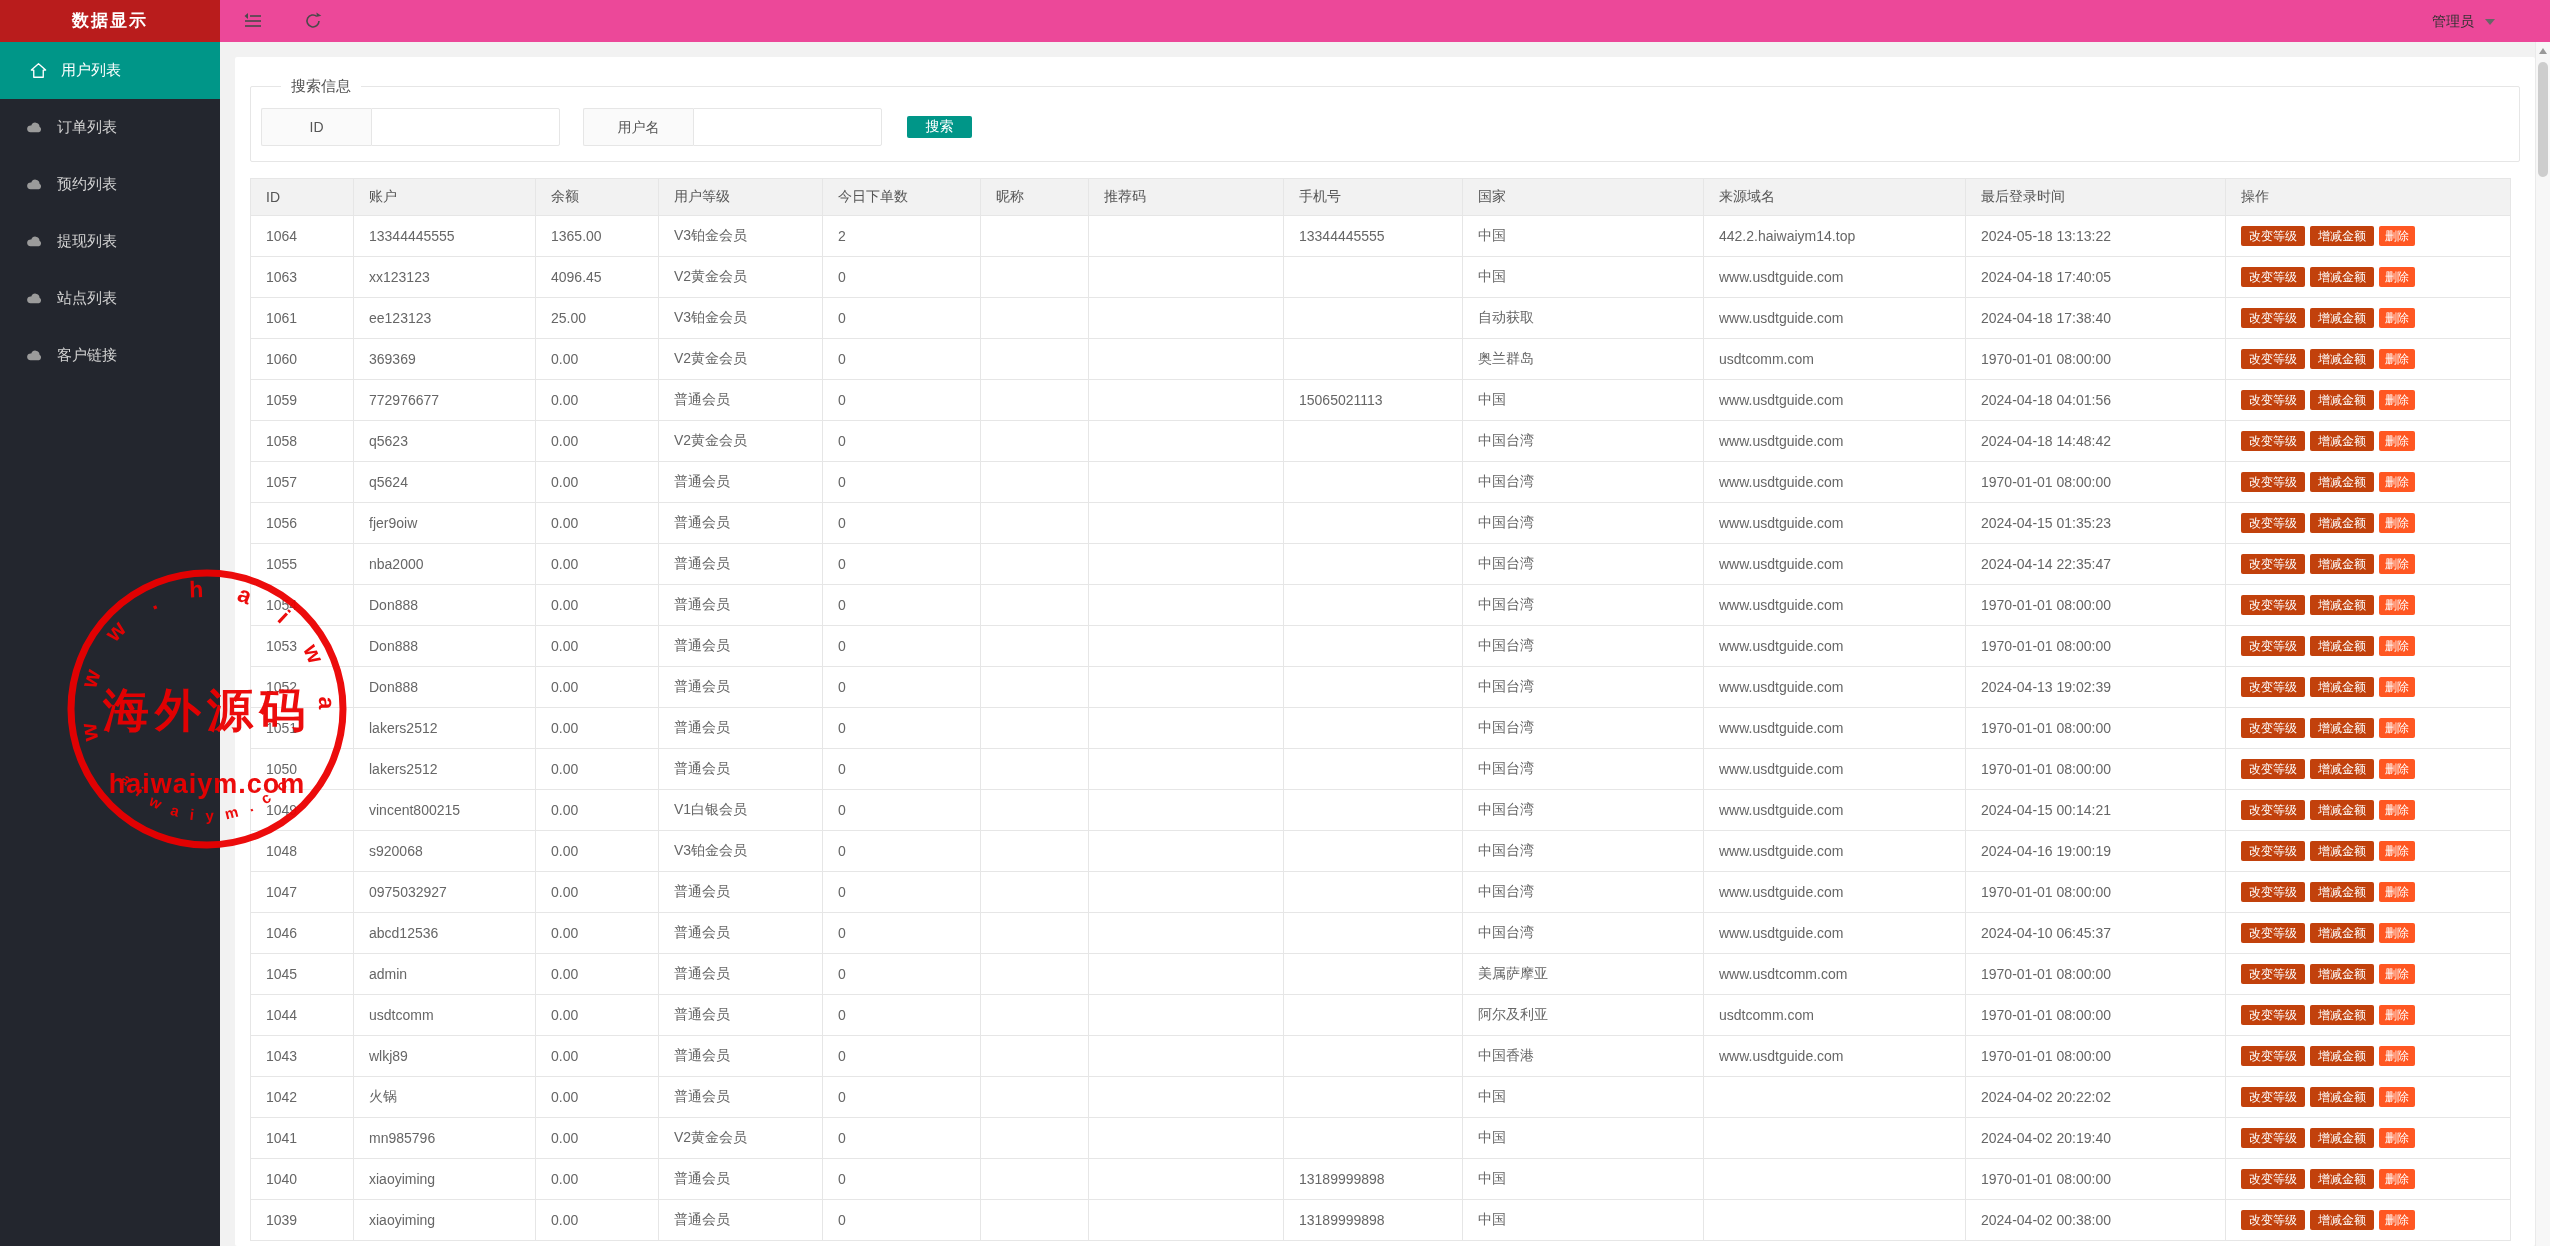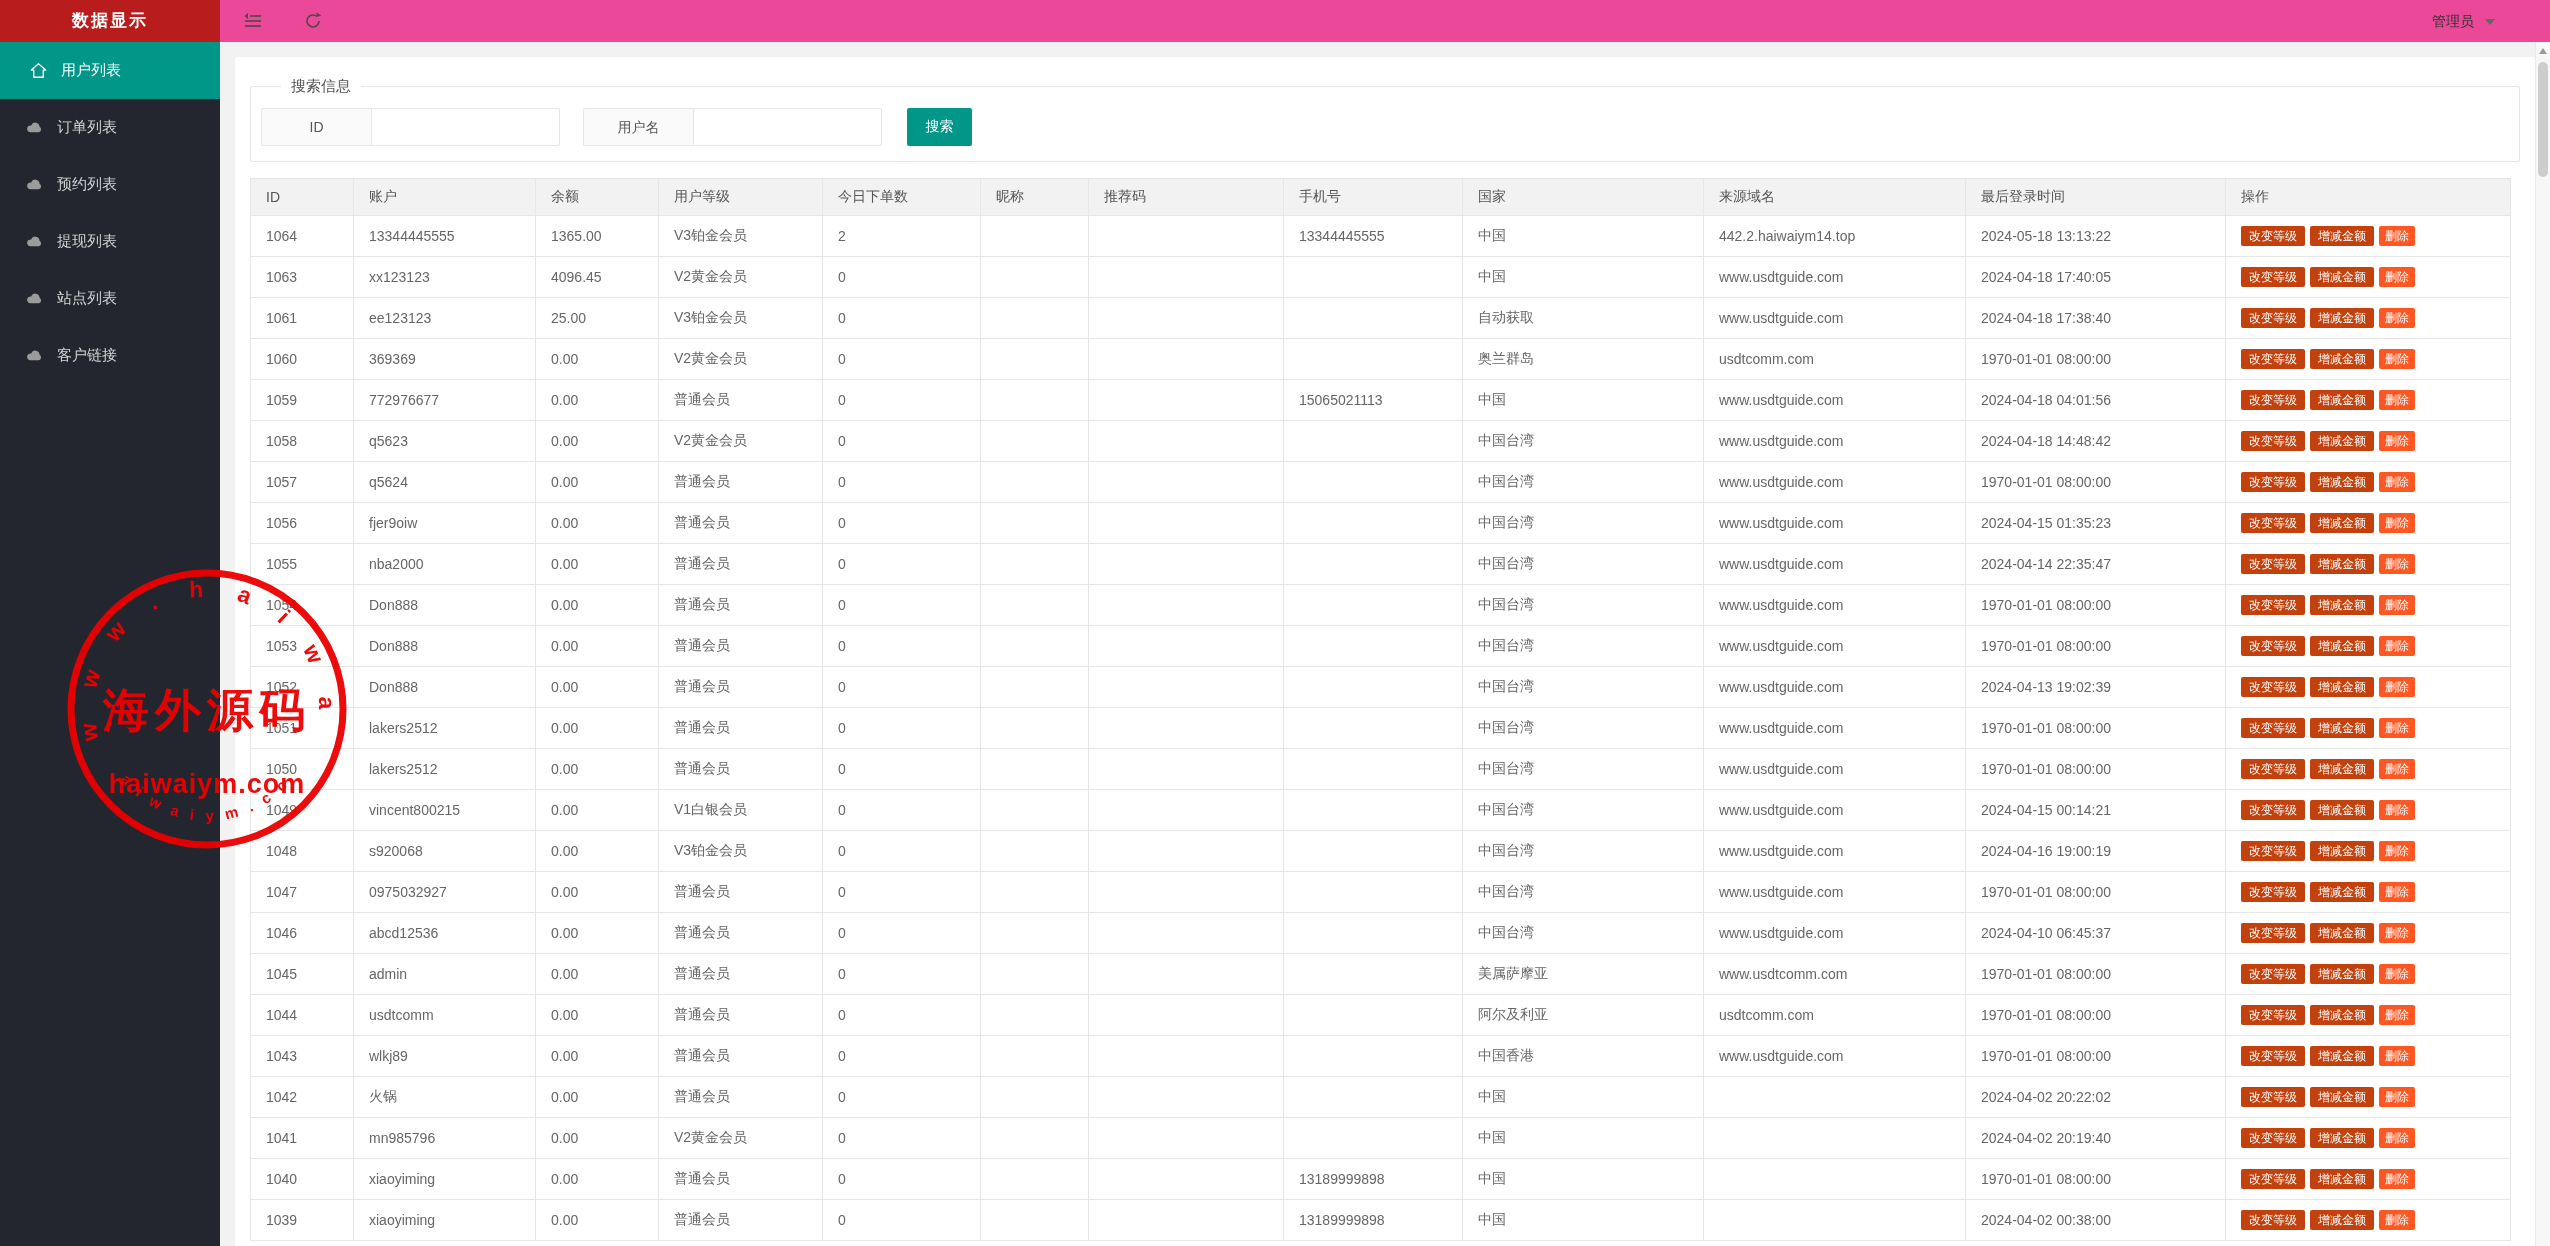--- a/index.html
+++ b/index.html
@@ -25,21 +25,21 @@
   .admin-caret { display:inline-block; margin-left:7px; width:0; height:0; border-left:5px solid transparent; border-right:5px solid transparent; border-top:6px solid #666; vertical-align:middle; }
   
   .card { position:absolute; left:235px; top:57px; width:2300px; height:1189px; background:#ffffff; border-radius:2px; z-index:1; }
   fieldset.search-box { margin:20px 15px 4px 15px; border:1px solid #e6e6e6; border-radius:2px; padding:12px 10px 15px 10px; }
   fieldset.search-box legend { margin-left:20px; padding:0 10px; font-size:15px; color:#555; }
   .search-row { display:flex; align-items:center; }
   .input-group { display:flex; }
   .group-label { width:110px; height:38px; line-height:36px; text-align:center; background:#fafafa; border:1px solid #e6e6e6; border-right:none; color:#565656; font-size:14px; border-radius:2px 0 0 2px; }
   .group-input { width:189px; height:38px; border:1px solid #e6e6e6; border-radius:0 2px 2px 0; padding:0 10px; font-size:14px; color:#666; background:#fff; outline:none; }
   .gap1 { width:23px; } .gap2 { width:25px; }
-  .search-btn { width:65px; height:38px; background:#009688; color:#fff; border:none; border-radius:2px; font-size:14px; cursor:pointer; }
+  .search-btn { width:65px; height:22px; background:#009688; color:#fff; border:none; border-radius:2px; font-size:14px; cursor:pointer; }
   
   .table-wrap { margin:16px 15px 0 15px; }
   table.users { width:2260px; border-collapse:collapse; table-layout:fixed; font-size:14px; color:#666; }
   table.users th { height:37px; background:#f2f2f2; font-weight:normal; text-align:left; padding:0 15px; border:1px solid #e6e6e6; color:#555; overflow:hidden; white-space:nowrap; }
   table.users td { height:41px; padding:0 15px; border:1px solid #e6e6e6; overflow:hidden; white-space:nowrap; background:#fff; }
   .btn { display:inline-block; height:20px; line-height:20px; padding:0 8px; font-size:12px; color:#fff; border-radius:2px; margin-right:5px; cursor:pointer; text-decoration:none; }
   .btn-blue { background:#c2410c; }
   .btn-red  { background:#FF5722; padding:0 6px; margin-right:12px; }
   
   .scrollbar { position:absolute; right:0; top:42px; bottom:0; width:15px; background:#f7f7f7; border-left:1px solid #eaeaea; z-index:3; }

